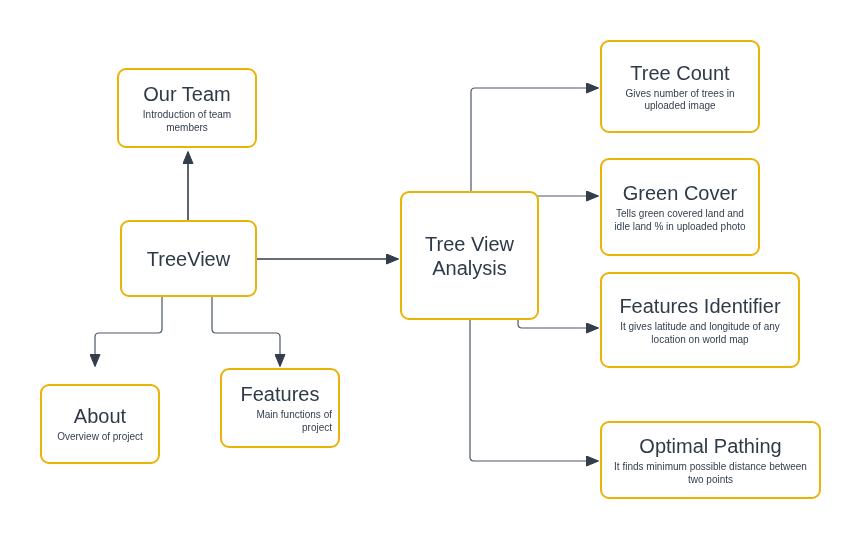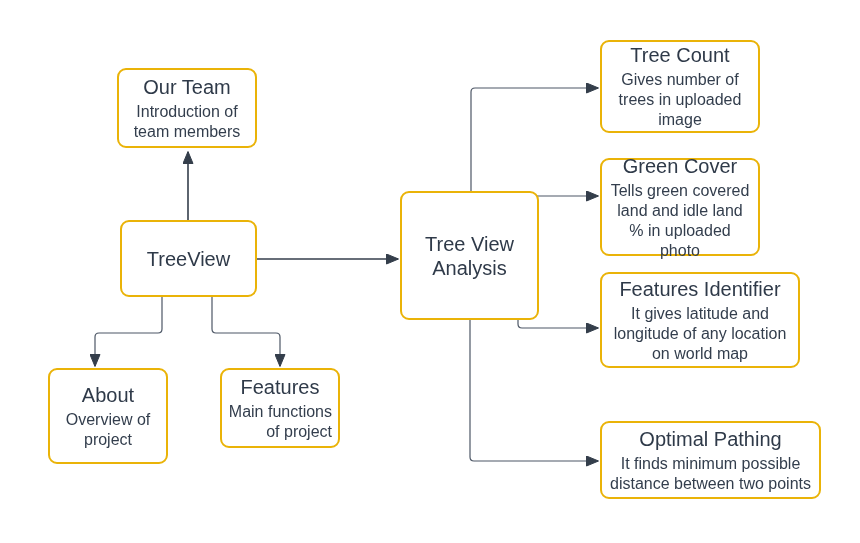--- a/index.html
+++ b/index.html
@@ -37,21 +37,21 @@
     padding: 16px 6px;
     cursor: default;
   }
   .node-title {
     font-size: 20px;
     line-height: 1.2;
     color: #2f3a49;
     white-space: pre-line;
   }
   .node-desc {
-    font-size: 16px;
+    font-size: 10px;
     line-height: 1.25;
     color: #333e4d;
     margin-top: 3px;
   }
   .edge {
     fill: none;
     stroke: #4d5766;
     stroke-width: 1.2;
   }
   .edge.main {
@@ -83,21 +83,21 @@
 
   <div class="node" style="left:117px; top:68px; width:140px; height:80px;">
     <div class="node-title">Our Team</div>
     <div class="node-desc">Introduction of team members</div>
   </div>
 
   <div class="node" style="left:120px; top:220px; width:137px; height:77px; border-width:2.5px;">
     <div class="node-title">TreeView</div>
   </div>
 
-  <div class="node" style="left:40px; top:368px; width:120px; height:96px;margin-left:8px;">
+  <div class="node" style="left:40px; top:384px; width:120px; height:80px;">
     <div class="node-title">About</div>
     <div class="node-desc">Overview of project</div>
   </div>
 
   <div class="node" style="left:220px; top:368px; width:120px; height:80px;text-align:right;">
     <div class="node-title">Features</div>
     <div class="node-desc">Main functions of project</div>
   </div>
 
   <div class="node" style="left:400px; top:191px; width:139px; height:129px; border-width:2.5px;">

